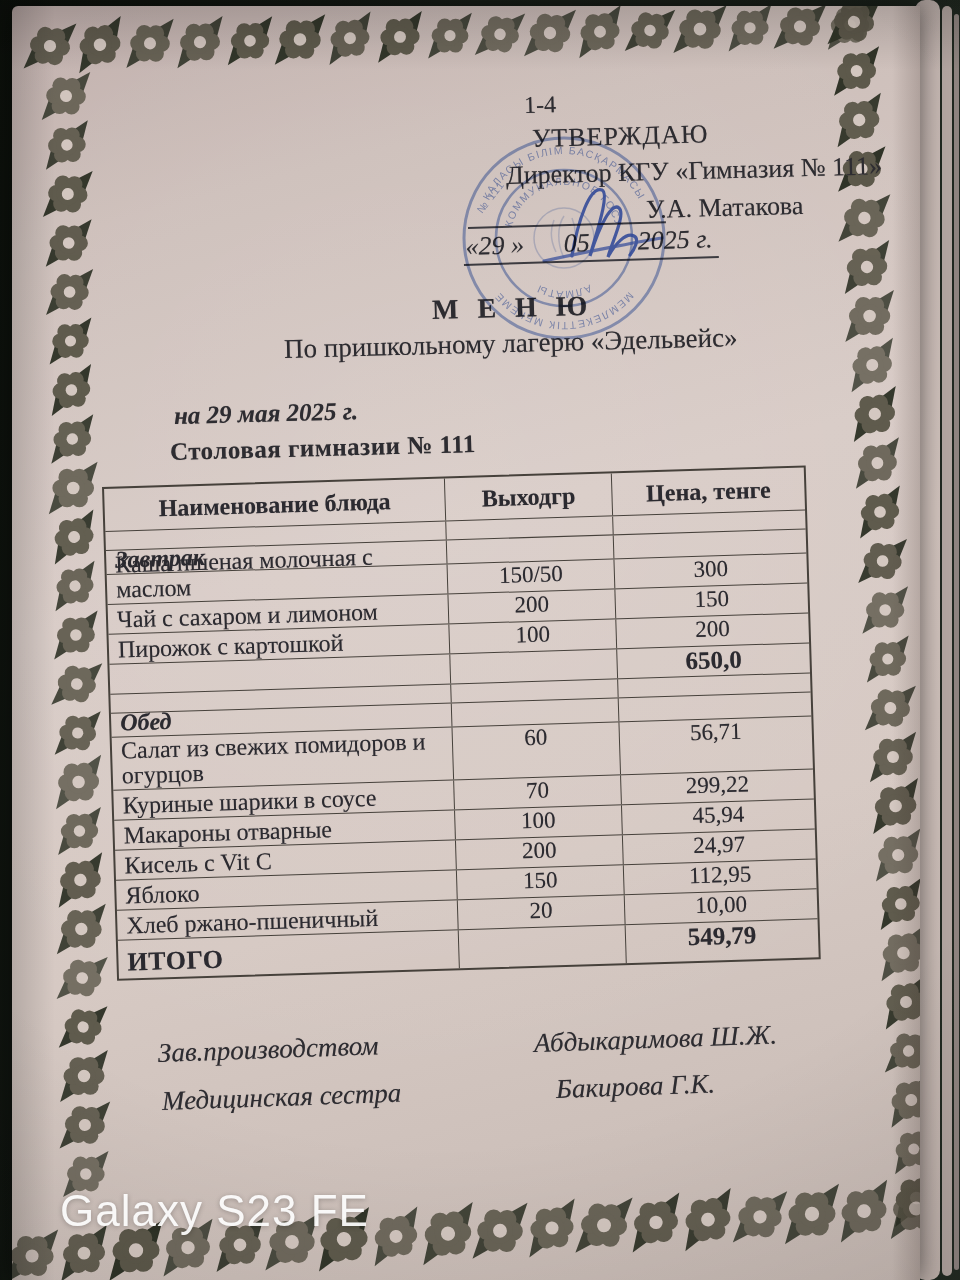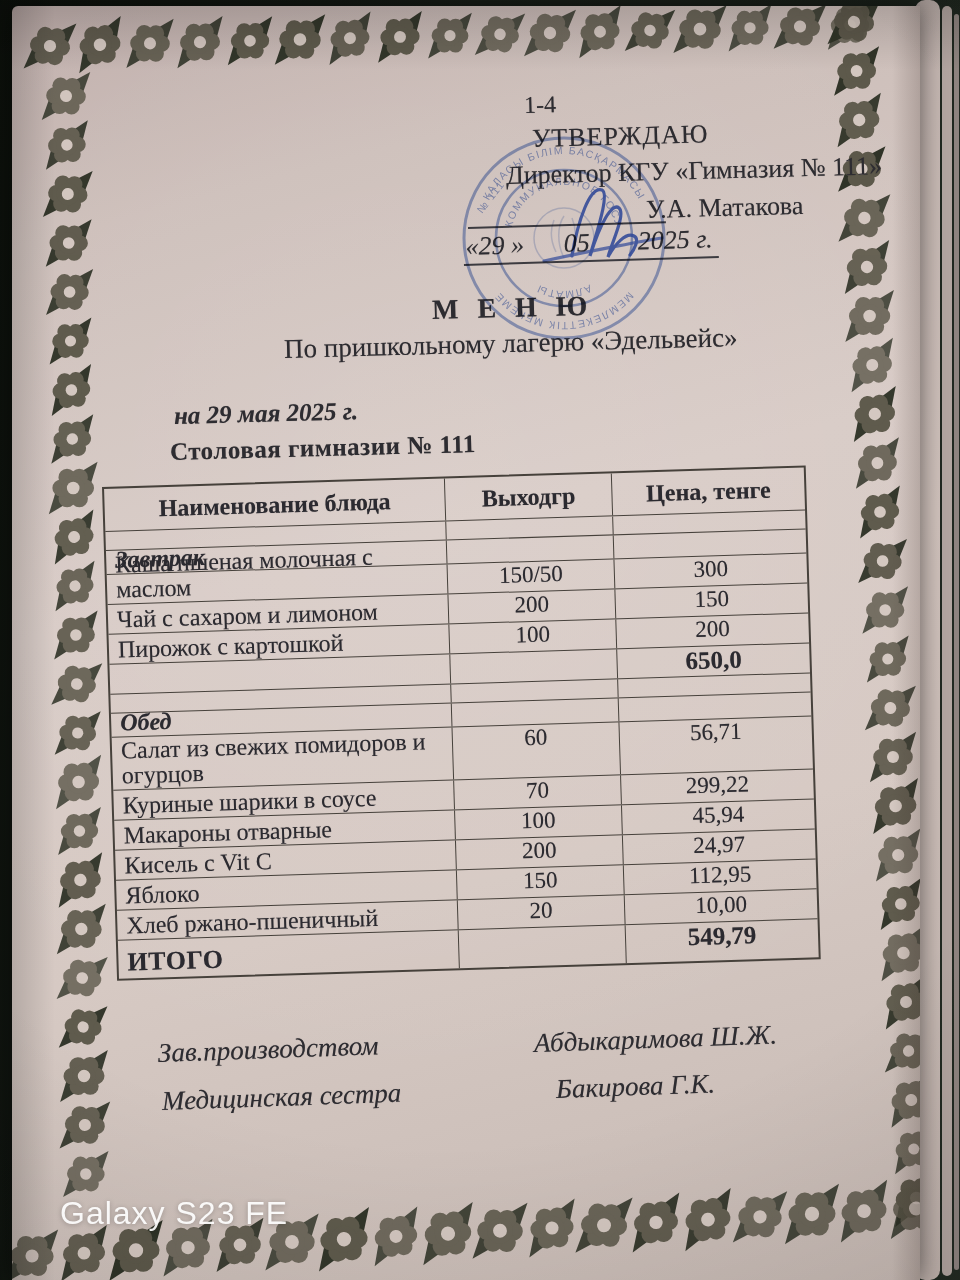--- a/index.html
+++ b/index.html
@@ -64,21 +64,21 @@
   
   .stamp{position:absolute;left:444px;top:128px;width:250px;height:230px;mix-blend-mode:multiply;}
   .stamp .ring{opacity:0.58;}
   .stamp text{font-family:"Liberation Sans",sans-serif;font-size:10.5px;letter-spacing:1.5px;fill:#4a6bc0;}
   
   .vignette{position:absolute;inset:0;pointer-events:none;background:
     radial-gradient(135% 95% at 46% 40%, rgba(0,0,0,0) 52%, rgba(0,0,0,0.12) 84%, rgba(25,15,10,0.28) 100%),
     linear-gradient(to bottom, rgba(0,0,0,0.16), rgba(0,0,0,0) 70px),
     linear-gradient(to right, rgba(0,0,0,0.20), rgba(0,0,0,0) 55px);}
   .watermark{position:absolute;left:60px;top:1186px;font-family:"Liberation Sans",sans-serif;
-    font-size:32px;color:rgba(255,255,255,0.92);text-shadow:0 1px 5px rgba(0,0,0,0.25);letter-spacing:1px;margin-top:9px;}
+    font-size:44px;color:rgba(255,255,255,0.92);text-shadow:0 1px 5px rgba(0,0,0,0.25);letter-spacing:1px;}
 </style>
 </head>
 <body>
 
 <div class="scene">
   <div class="bg"></div>
 
   <div class="stack">
     <div class="s1"></div>
     <div class="s2"></div>

